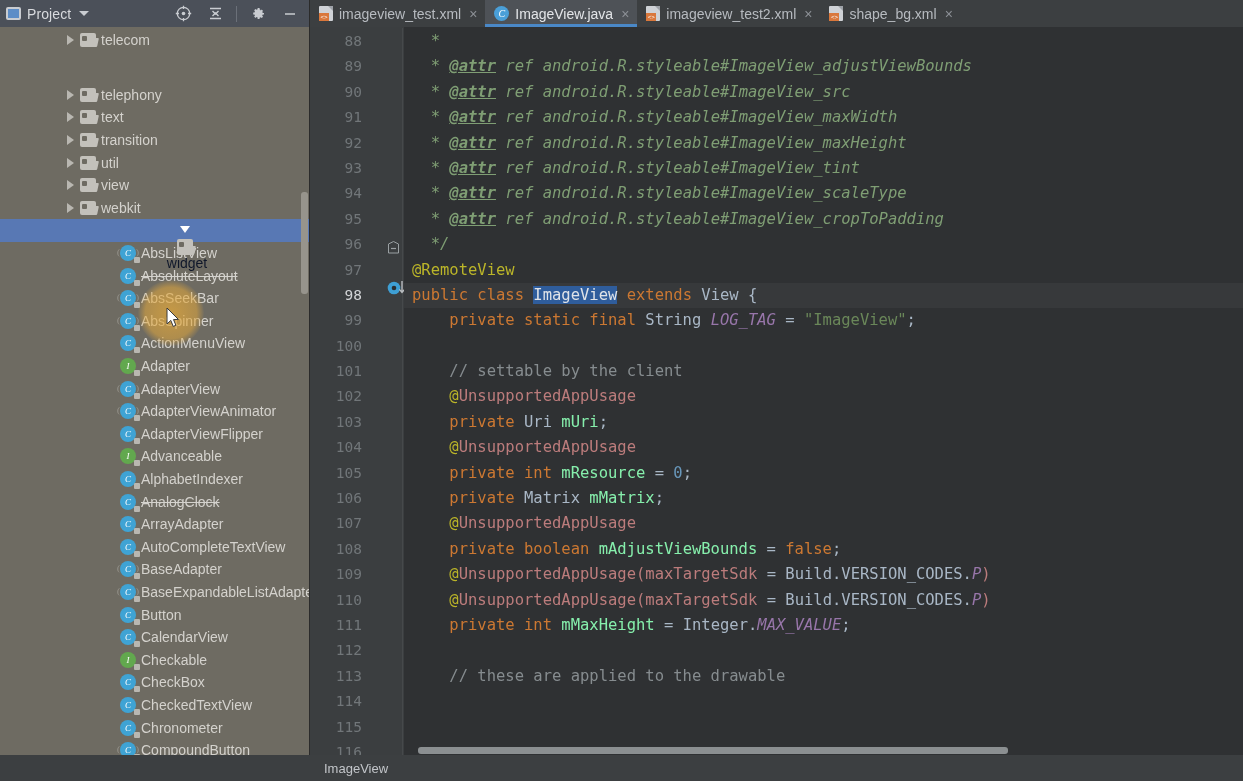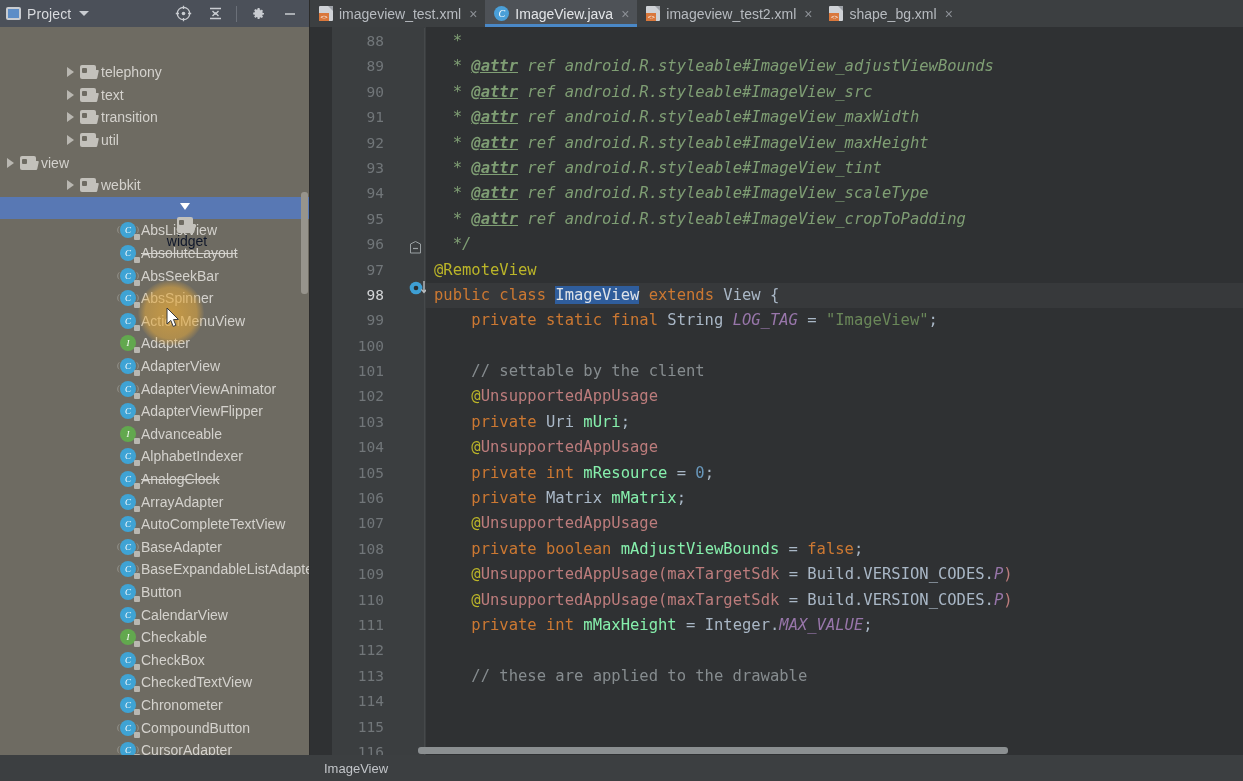--- a/index.html
+++ b/index.html
@@ -81,21 +81,21 @@
   .sb-vthumb { position:absolute; right:1px; width:7px; background:#97948c; border-radius:3px; }
 
   
   .glow { position:absolute; width:66px;height:66px; border-radius:50%;
           background:radial-gradient(circle, rgba(228,169,60,.75) 0%, rgba(228,169,60,.55) 55%, rgba(228,169,60,0) 72%);
           pointer-events:none; }
   .cursor { position:absolute; width:14px;height:20px; pointer-events:none; }
 
   
   .editor { flex:1 1 auto; display:flex; flex-direction:column; min-width:0; background:#2f3133; position:relative; }
-  .edscroll { flex:1 1 auto; display:flex; min-height:0; position:relative; overflow:hidden;margin-left:22px; }
+  .edscroll { flex:1 1 auto; display:flex; min-height:0; position:relative; overflow:hidden; }
 
   .gutter { width:62px; flex:0 0 62px; background:#3b3e40; text-align:right;
             font-family:"DejaVu Sans Mono", monospace; font-size:14.5px; color:#717679;
             padding-top:2px; position:relative; }
   .gline { height:25.4px; line-height:25.4px; padding-right:10px; }
   .gline.cur { color:#d3d5d7; }
   .gmark { width:32px; flex:0 0 32px; background:#3b3e40; position:relative; }
   .fold { position:absolute; right:4px; width:13px;height:13px; }
 
   .code { flex:1 1 auto; position:relative; padding-top:2px; overflow:hidden;
@@ -186,20 +186,27 @@
         <span>shape_bg.xml</span>
         <span class="tclose">×</span>
       </div>
     </div>
   </div>
 
   <div class="bodyrow">
 
     <div class="sidebar">
       <div class="tree" id="tree">
+          <div class="node" style="padding-left: 60px;">
+            <span class="arrow">
+              <i></i>
+            </span>
+            <span class="ic-folder"></span>
+            <span class="nlabel">telecom</span>
+          </div>
           <div class="node" style="padding-left: 60px; margin-top: 32px;">
             <span class="arrow">
               <i></i>
             </span>
             <span class="ic-folder"></span>
             <span class="nlabel">telephony</span>
           </div>
           <div class="node" style="padding-left: 60px;">
             <span class="arrow">
               <i></i>
@@ -214,21 +221,21 @@
             <span class="ic-folder"></span>
             <span class="nlabel">transition</span>
           </div>
           <div class="node" style="padding-left: 60px;">
             <span class="arrow">
               <i></i>
             </span>
             <span class="ic-folder"></span>
             <span class="nlabel">util</span>
           </div>
-          <div class="node" style="">
+          <div class="node" style="padding-left: 60px;">
             <span class="arrow">
               <i></i>
             </span>
             <span class="ic-folder"></span>
             <span class="nlabel">view</span>
           </div>
           <div class="node" style="padding-left: 60px;">
             <span class="arrow">
               <i></i>
             </span>

